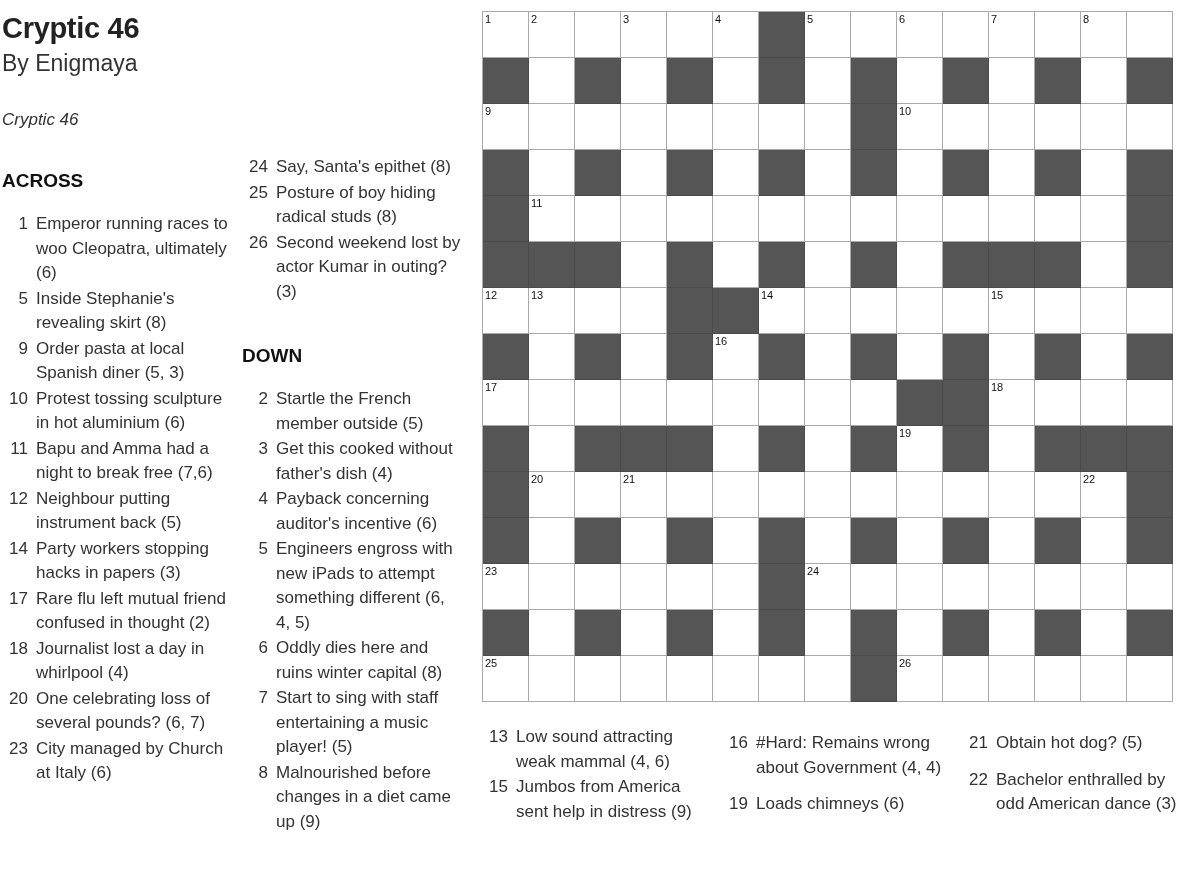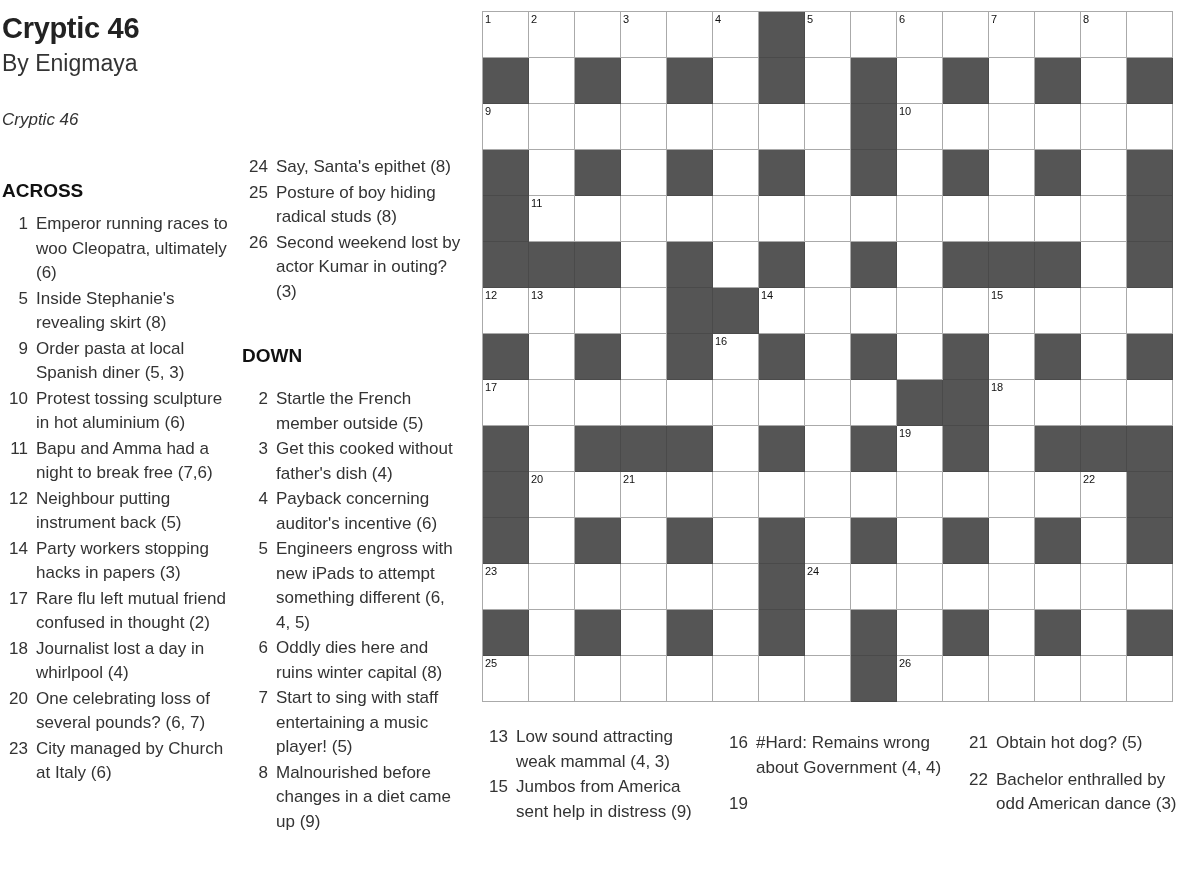--- a/index.html
+++ b/index.html
@@ -20,21 +20,21 @@
   .cell.block { background:#555555; border-color:#4a4a4a; }
   .cell .cnum { position:absolute; left:2px; top:1px; font-size:11px; color:#111; }
 </style>
 </head>
 <body>
 
 <div class="title">Cryptic 46</div>
 <div class="byline">By Enigmaya</div>
 <div class="subtitle">Cryptic 46</div>
 
-<div class="section-head" style="left:2px; top:180px;">ACROSS</div>
+<div class="section-head" style="left:2px; top:170px;">ACROSS</div>
 
 <div class="clue-col" style="left:0px; top:212px; width:232px;">
   <div class="clue">
       <span class="num">1</span>
       <span class="txt">Emperor running races to woo Cleopatra, ultimately (6)</span>
     </div>
   <div class="clue">
       <span class="num">5</span>
       <span class="txt">Inside Stephanie's revealing skirt (8)</span>
     </div>
@@ -120,35 +120,36 @@
     </div>
   <div class="clue">
       <span class="num">8</span>
       <span class="txt">Malnourished before changes in a diet came up (9)</span>
     </div>
 </div>
 
 <div class="clue-col" style="left:480px; top:725px; width:235px;">
   <div class="clue">
       <span class="num">13</span>
-      <span class="txt">Low sound attracting weak mammal (4, 3)</span>
+      <span class="txt">Low sound attracting weak mammal (4, 6)</span>
     </div>
   <div class="clue">
       <span class="num">15</span>
       <span class="txt">Jumbos from America sent help in distress (9)</span>
     </div>
 </div>
 
 <div class="clue-col" style="left:720px; top:731px; width:235px;">
   <div class="clue" style="margin-bottom:12px;">
       <span class="num">16</span>
       <span class="txt">#Hard: Remains wrong about Government (4, 4)</span>
     </div>
   <div class="clue">
       <span class="num">19</span>
+      <span class="txt">Loads chimneys (6)</span>
     </div>
 </div>
 
 <div class="clue-col" style="left:960px; top:731px; width:235px;">
   <div class="clue" style="margin-bottom:12px;">
       <span class="num">21</span>
       <span class="txt">Obtain hot dog? (5)</span>
     </div>
   <div class="clue">
       <span class="num">22</span>

